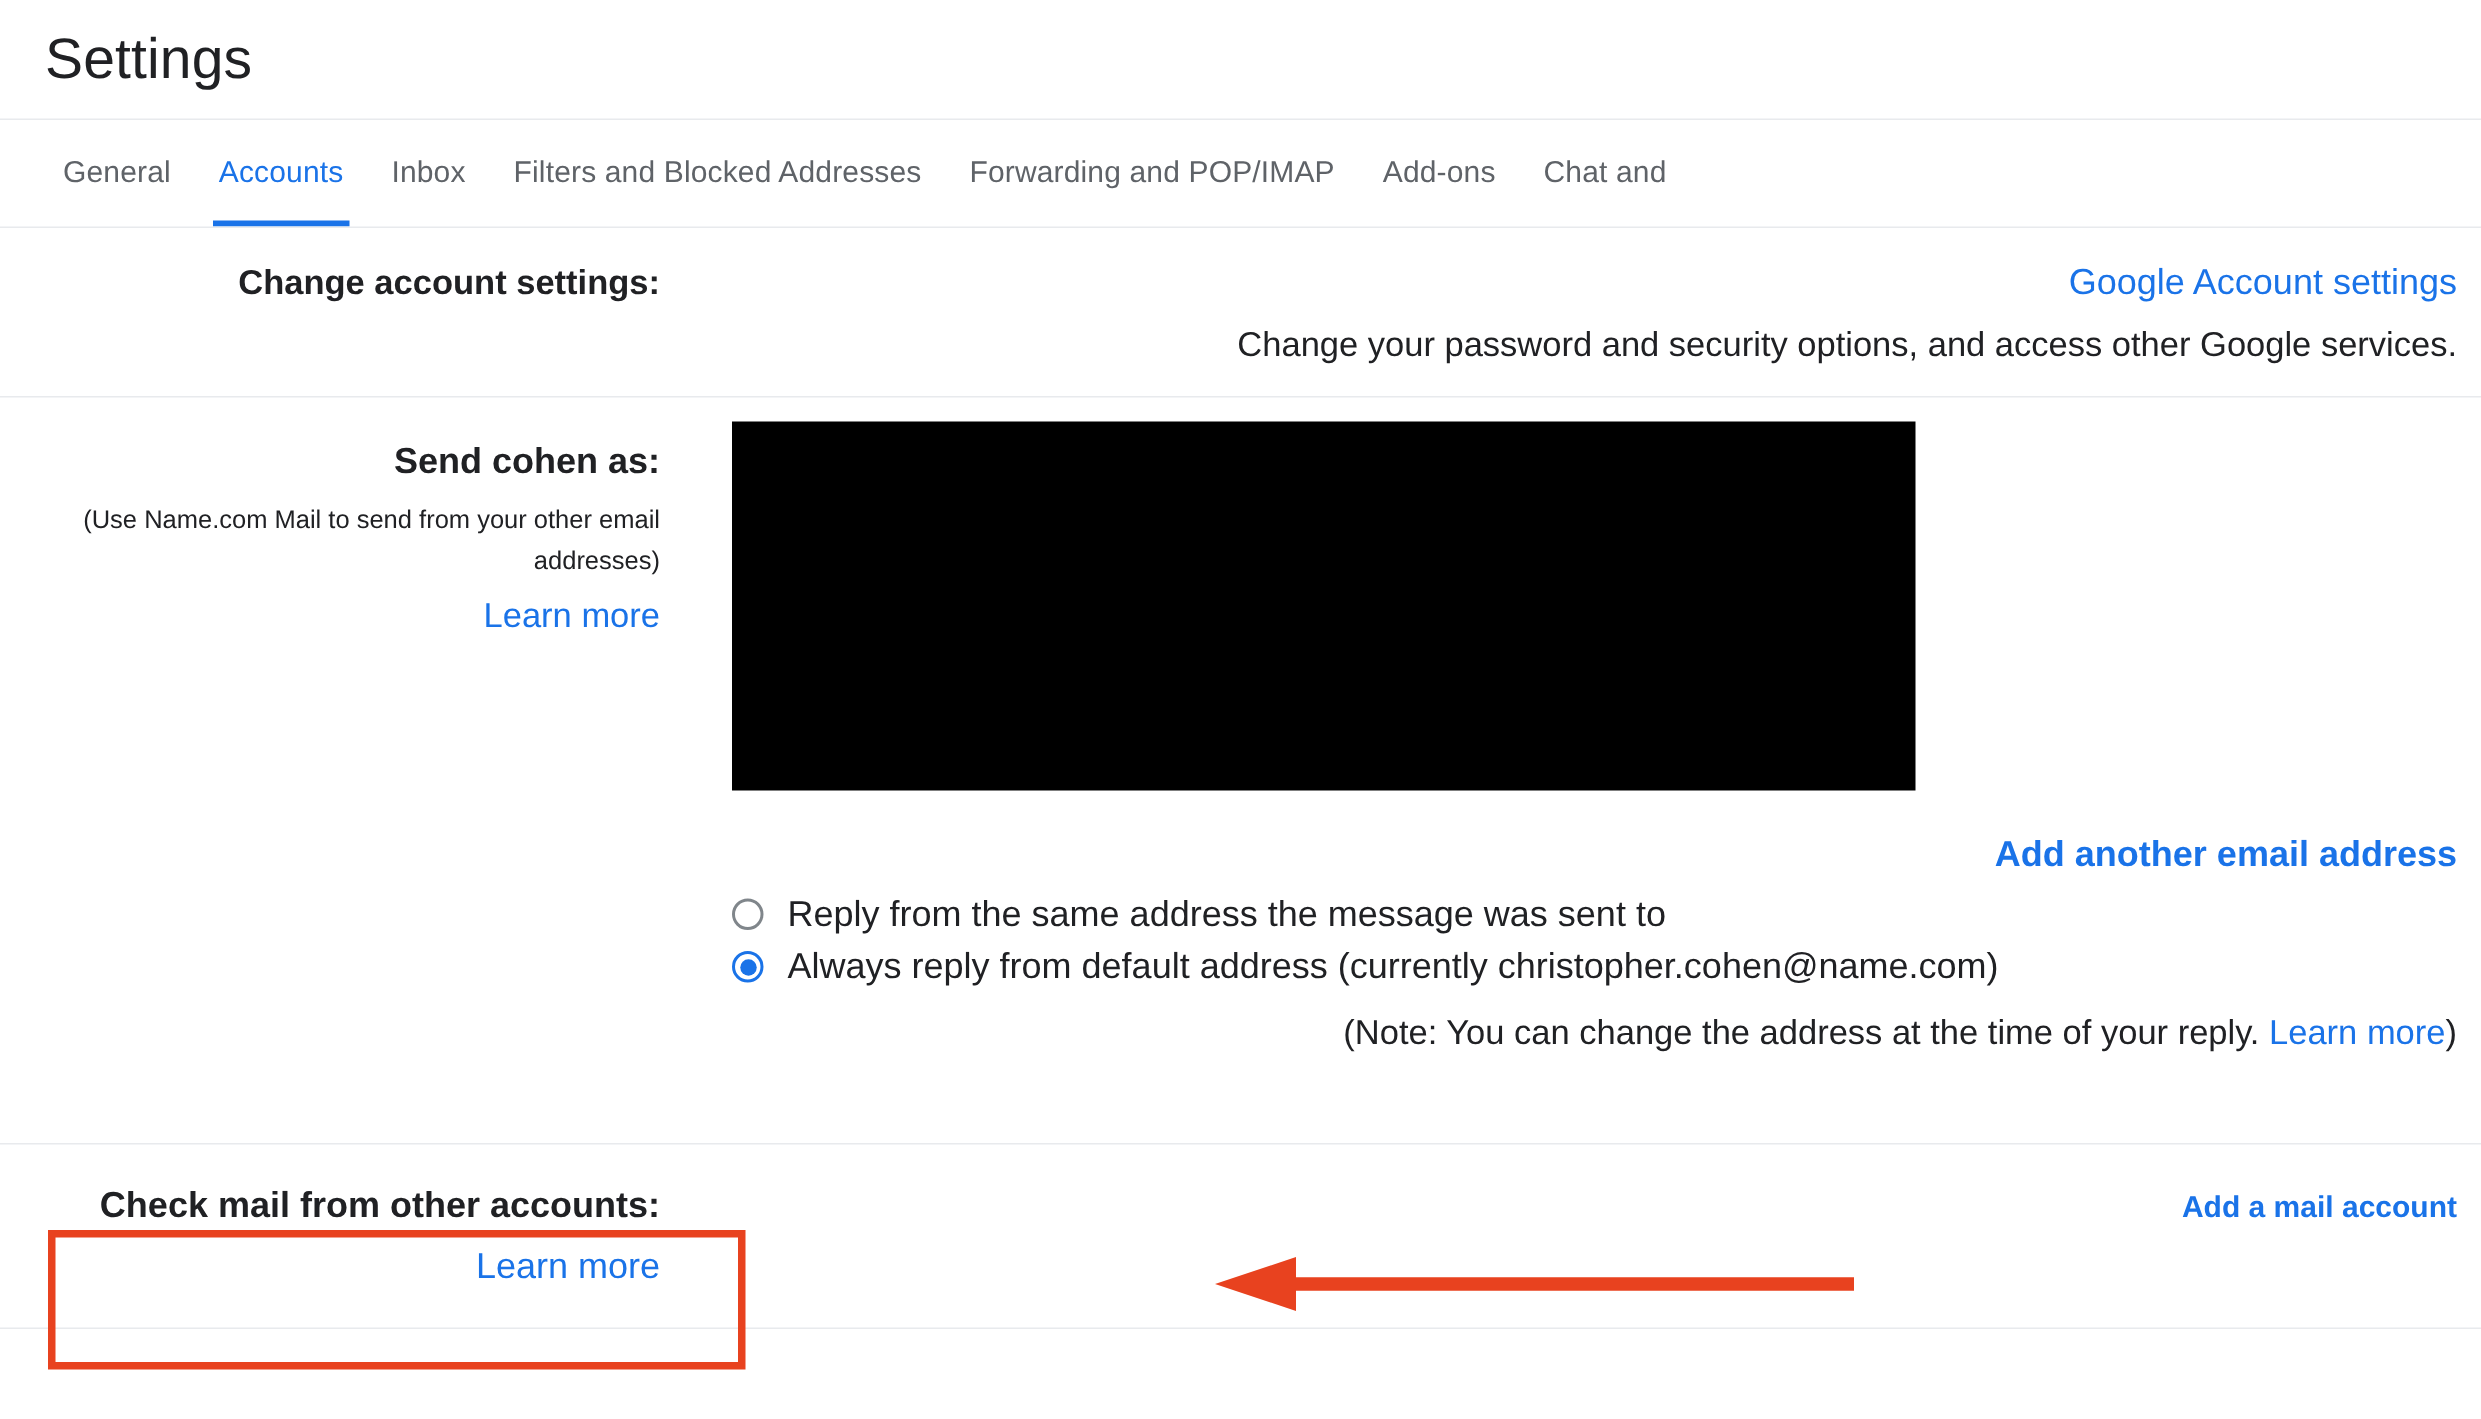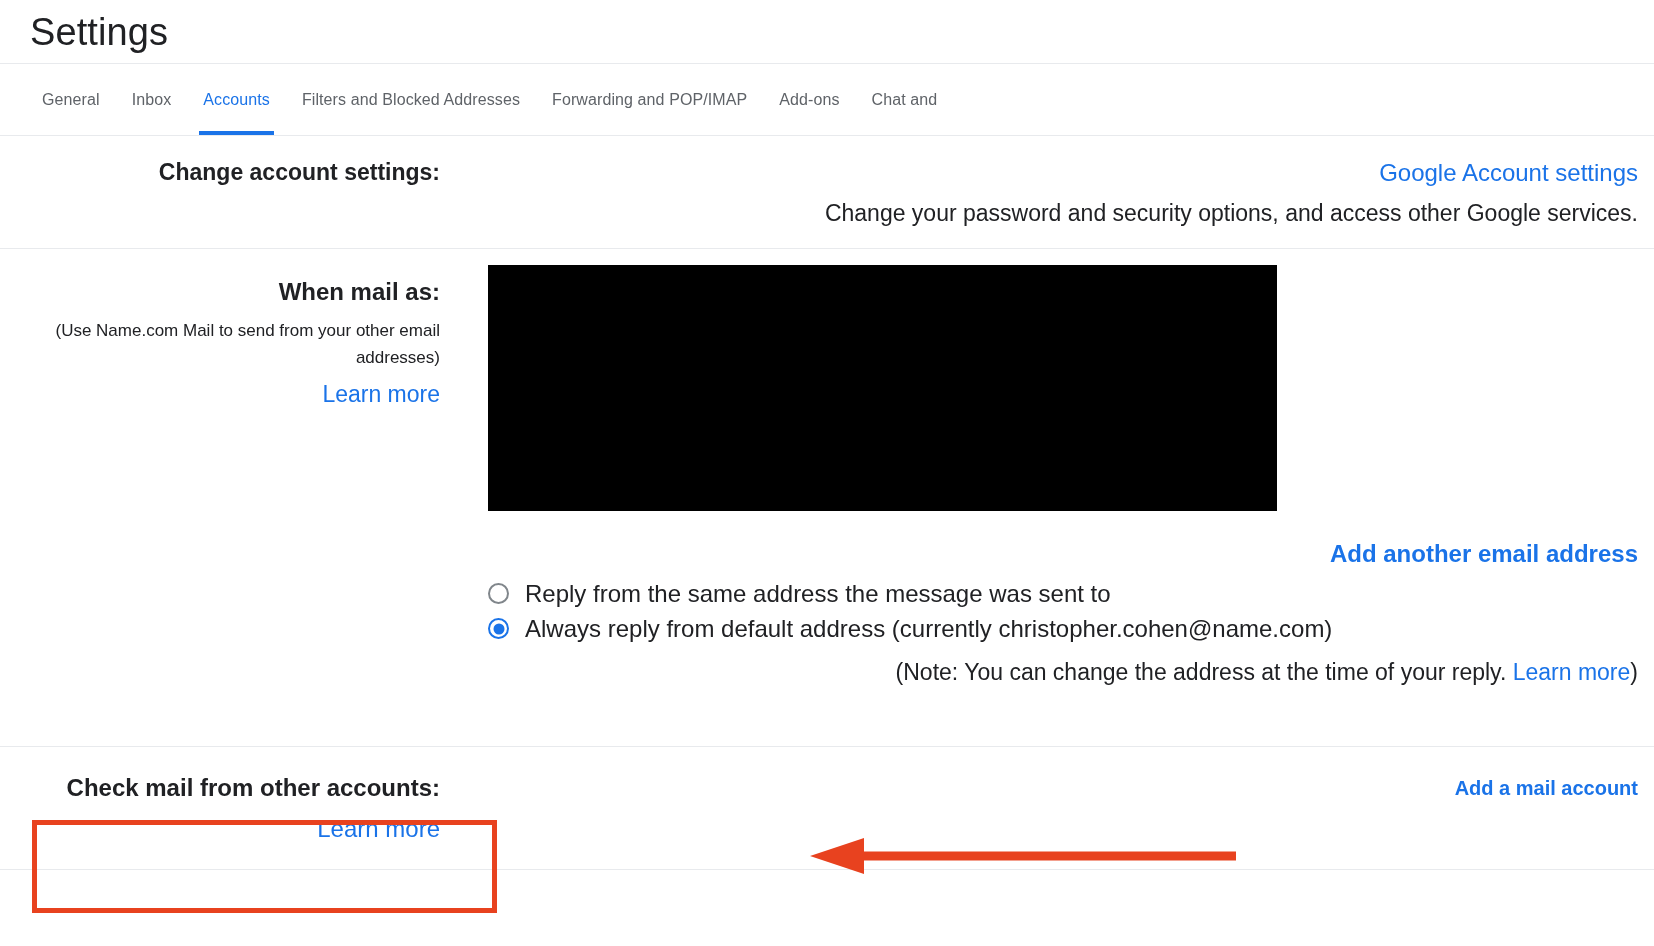--- a/index.html
+++ b/index.html
@@ -12,21 +12,21 @@
     width: 1654px;
     height: 946px;
     font-family: "Liberation Sans", sans-serif;
     color: #202124;
     overflow: hidden;
     position: relative;
   }
 
   
   .settings-header {
-    height: 64px;
+    height: 80px;
     display: flex;
     align-items: center;
     padding-left: 30px;
     border-bottom: 1px solid #e8eaed;
   }
   .settings-title {
     font-size: 38px;
     font-weight: 400;
     color: #202124;
     letter-spacing: 0.1px;
@@ -39,21 +39,21 @@
     display: flex;
     align-items: stretch;
     padding-left: 30px;
     border-bottom: 1px solid #e8eaed;
     white-space: nowrap;
     overflow: hidden;
   }
   .tab {
     display: flex;
     align-items: center;
-    font-size: 16px;
+    font-size: 20px;
     color: #5f6368;
     padding: 0 16px;
     position: relative;
     cursor: pointer;
     letter-spacing: 0.1px;
   }
   .tab:first-child { padding-left: 12px; }
   .tab.active { color: #1a73e8; }
   .tab.active::after {
     content: "";
@@ -211,25 +211,25 @@
 <body>
 
 <div class="settings-header">
   <div class="settings-title">Settings</div>
 </div>
 
 <div class="tab-bar">
   <div class="tab">
       <span>General</span>
     </div>
-  <div class="tab">
-      <span>Inbox</span>
-    </div>
   <div class="tab active">
       <span>Accounts</span>
+    </div>
+  <div class="tab">
+      <span>Inbox</span>
     </div>
   <div class="tab">
       <span>Filters and Blocked Addresses</span>
     </div>
   <div class="tab">
       <span>Forwarding and POP/IMAP</span>
     </div>
   <div class="tab">
       <span>Add-ons</span>
     </div>
@@ -245,21 +245,21 @@
       <span class="bold">Change account settings:</span>
     </div>
     <div class="srow-value">
       <a class="link ga-link">Google Account settings</a>
       <div class="ga-desc">Change your password and security options, and access other Google services.</div>
     </div>
   </div>
 
   <div class="srow row-sendmail">
     <div class="srow-label">
-      <div class="sm-title">When mail as:</div>
+      <div class="sm-title">Send cohen as:</div>
       <div class="sm-note">(Use Name.com Mail to send from your other email addresses)</div>
       <a class="link sm-learn">Learn more</a>
     </div>
     <div class="srow-value">
       <div class="redacted-block"></div>
       <a class="link-blue-strong add-email-link">Add another email address</a>
 
 
       <div class="radio-line">
         <span class="radio"></span>

